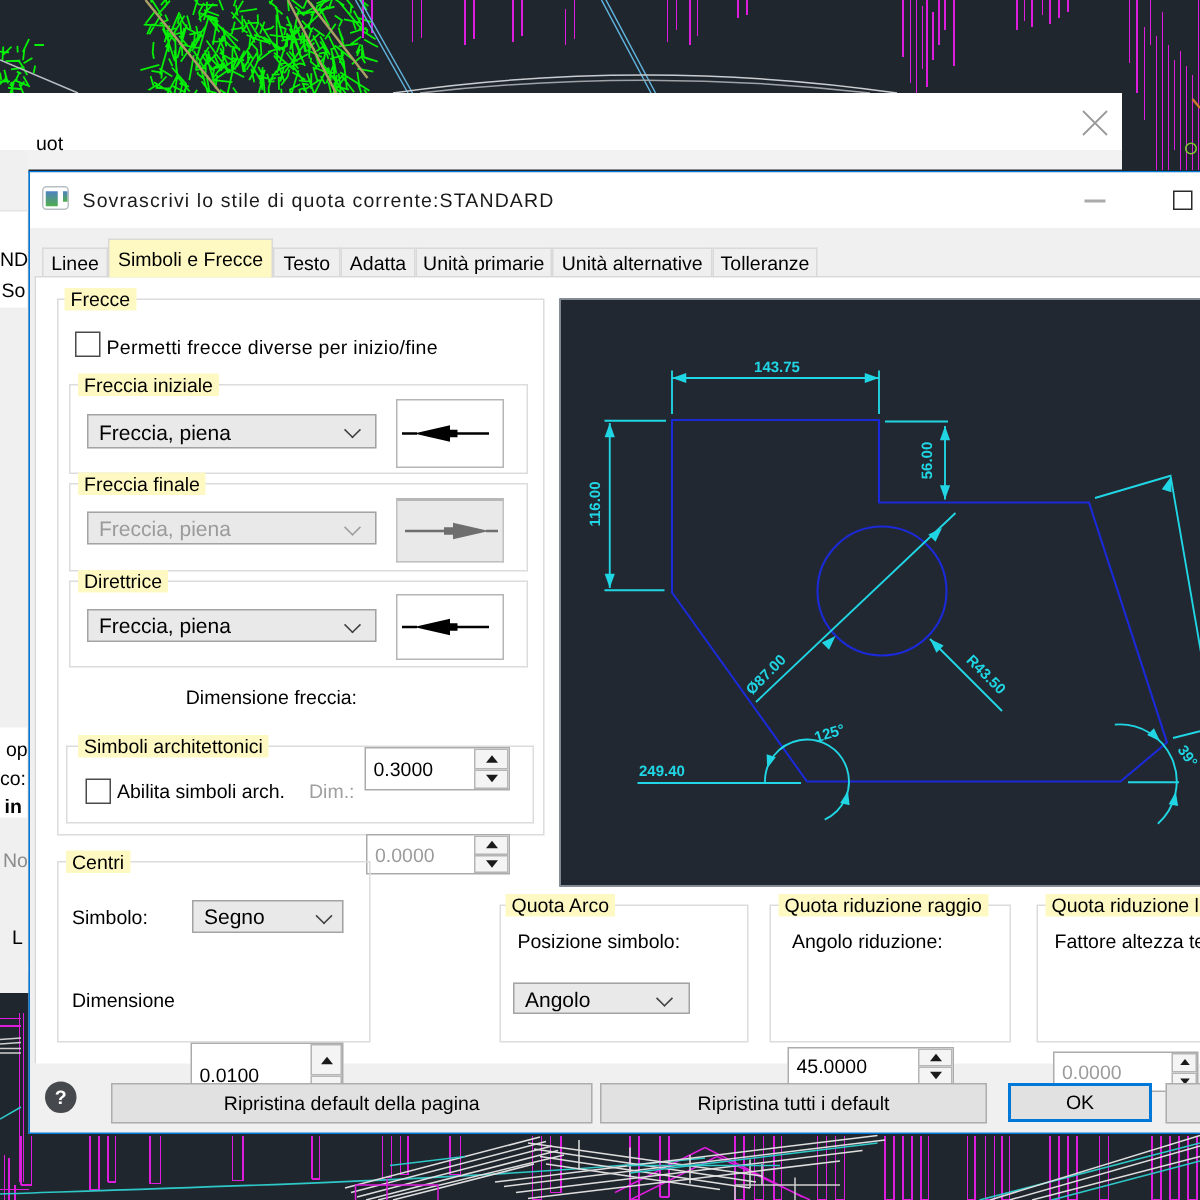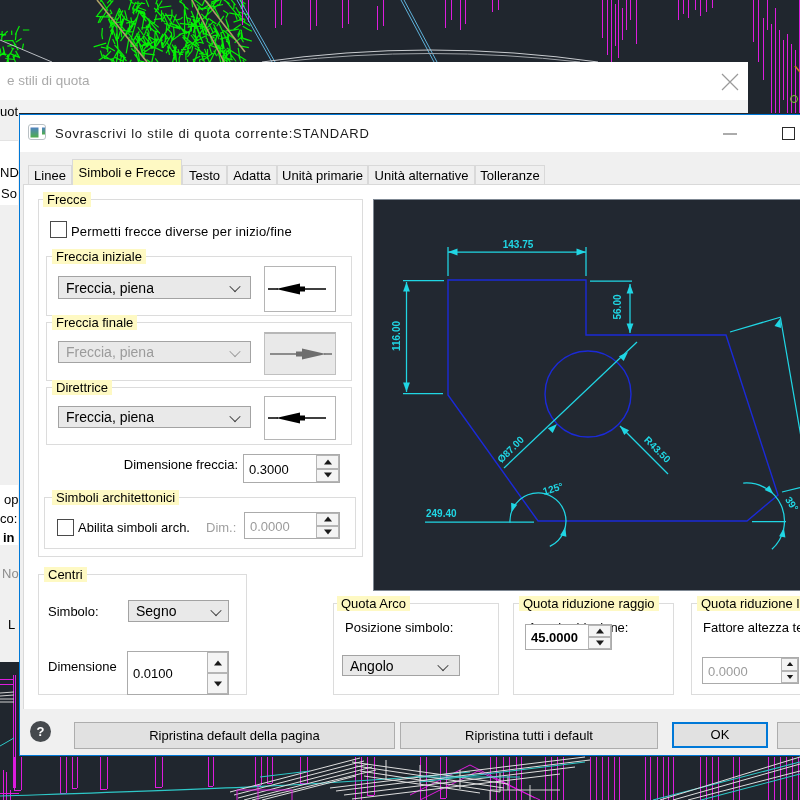--- a/index.html
+++ b/index.html
@@ -6,21 +6,21 @@
 body, div, span { font-family:"Liberation Sans", sans-serif; }
 #page { position:relative; width:800px; height:800px; overflow:hidden; }
 .abs { position:absolute; }
 .lbl { position:absolute; font-size:13px; color:#000; white-space:nowrap; }
 .grp { position:absolute; border:1px solid #dcdcdc; }
 .grplbl { position:absolute; font-size:13px; color:#000; background:#fef9c3; padding:0 4px; white-space:nowrap; }
 .combo { position:absolute; background:#e9e9e9; border:1px solid #a3a3a3; font-size:14px; color:#000; white-space:nowrap; }
 .combo .tx { position:absolute; left:7px; top:50%; transform:translateY(-50%); }
 .chev { position:absolute; width:8px; height:8px; }
 .chev:before { content:""; position:absolute; left:0; top:0; width:7px; height:7px; border-right:1.6px solid #3f3f3f; border-bottom:1.6px solid #3f3f3f; transform:rotate(45deg) translate(-1px,-1px); }
-.spin { position:absolute; background:#fff; border:1px solid #ababab; }
+.spin { position:absolute; background:#fff; border:1px solid #ababab;margin-top:44px; }
 .spin .val { position:absolute; left:5px; top:50%; transform:translateY(-50%); font-size:13px; color:#000; }
 .sbtns { position:absolute; right:0; top:0; bottom:0; }
 .sb { position:absolute; left:0; right:0; background:#f4f4f4; border:1px solid #b5b5b5; }
 .sb.up { top:0; height:50%; }
 .sb.dn { bottom:0; height:50%; }
 .tri-up { position:absolute; left:50%; top:50%; transform:translate(-50%,-50%); width:0; height:0; border-left:4px solid transparent; border-right:4px solid transparent; border-bottom:5px solid #1a1a1a; }
 .tri-dn { position:absolute; left:50%; top:50%; transform:translate(-50%,-50%); width:0; height:0; border-left:4px solid transparent; border-right:4px solid transparent; border-top:5px solid #1a1a1a; }
 .cb { position:absolute; width:17px; height:17px; background:#fff; border:1px solid #4a4a4a; }
 .btn { position:absolute; background:#e1e1e1; border:1px solid #adadad; font-size:13px; color:#000; text-align:center; }
 .tab { position:absolute; background:#efefef; border:1px solid #d9d9d9; border-bottom:none; font-size:13px; color:#000; text-align:center; top:165px; height:19px; line-height:19px; }
@@ -53,28 +53,27 @@
 <path d="M418 777L520 777M260 777L310 771M0 746L14 738" stroke="#2ec8c8" stroke-width="1" fill="none"></path>
 <path d="M0 693L14 692M0 696L14 695M0 699L14 699M0 702L14 702" stroke="#cfcfcf" stroke-width="1" fill="none"></path>
 <rect x="15" y="641" width="5" height="7" fill="#8a5a2a"></rect>
 <path d="M237 790L292 790M237 790L237 800M292 790L292 800M258 786L258 800" stroke="#dd1cdd" stroke-width="1" fill="none"></path>
 <path d="M585 762L420 782" stroke="#2ec8c8" stroke-width="1" fill="none"></path>
 <path d="M490 790L560 790M490 790L490 800M530 785L530 800" stroke="#cfcfcf" stroke-width="1" fill="none"></path>
 </svg>
 
 <div class="abs" style="left:0;top:62px;width:748px;height:38px;background:#fff;"></div>
 <div class="abs" style="left:0;top:100px;width:748px;height:13px;background:#f2f2f2;"></div>
-<div class="abs" style="left:7px;top:62px;height:38px;line-height:38px;font-size:13.5px;color:#a9a9a9;">e stili di quota</div>
 <svg class="abs" style="left:721px;top:73px" width="18" height="18" viewBox="0 0 18 18">
       <path d="M1 1L17 17M17 1L1 17" stroke="#9a9a9a" stroke-width="1.2"></path>
     </svg>
 
 <div class="abs" style="left:0;top:100px;width:19px;height:562px;background:#f0f0f0;"></div>
 <div class="abs" style="left:0;top:140px;width:18px;height:65px;background:#fff;border-top:1px solid #e3e3e3;"></div>
-<div class="lbl" style="left:0;top:104px;">uot</div>
+<div class="lbl" style="left:0;top:88px;padding-left:24px;">uot</div>
 <div class="lbl" style="left:0;top:165px;">ND</div>
 <div class="lbl" style="left:1px;top:186px;">So</div>
 <div class="abs" style="left:0;top:485px;width:18px;height:60px;background:#fff;"></div>
 <div class="lbl" style="left:4px;top:492px;">op</div>
 <div class="lbl" style="left:0;top:511px;">co:</div>
 <div class="lbl" style="left:3px;top:530px;font-weight:bold;">in</div>
 <div class="lbl" style="left:2px;top:566px;color:#8c8c8c;">Nor</div>
 <div class="lbl" style="left:8px;top:617px;">L</div>
 
 <div class="abs" style="left:19px;top:114px;width:781px;height:642px;background:#f0f0f0;border:1px solid #0078d7;border-right:none;"></div>
@@ -249,21 +248,21 @@
 <div class="grplbl" style="left:337px;top:596px;">Quota Arco</div>
 <div class="lbl" style="left:345px;top:620px;">Posizione simbolo:</div>
 <div class="combo" style="left:342px;top:655px;width:118px;height:21px;">
       <span class="tx">Angolo</span>
       <span class="chev" style="right:12px;top:7px;"></span>
     </div>
 
 <div class="grp" style="left:513px;top:603px;width:161px;height:92px;"></div>
 <div class="grplbl" style="left:519px;top:596px;">Quota riduzione raggio</div>
 <div class="lbl" style="left:528px;top:620px;">Angolo riduzione:</div>
-<div class="spin" style="left:525px;top:624px;width:87px;height:26px;font-weight:bold;">
+<div class="spin" style="left:525px;top:654px;width:111px;height:26px;">
       <span class="val">45.0000</span>
 <span class="sbtns" style="width:23px;">
         <span class="sb up">
           <span class="tri-up"></span>
         </span>
         <span class="sb dn">
           <span class="tri-dn"></span>
         </span>
       </span>
     </div>

